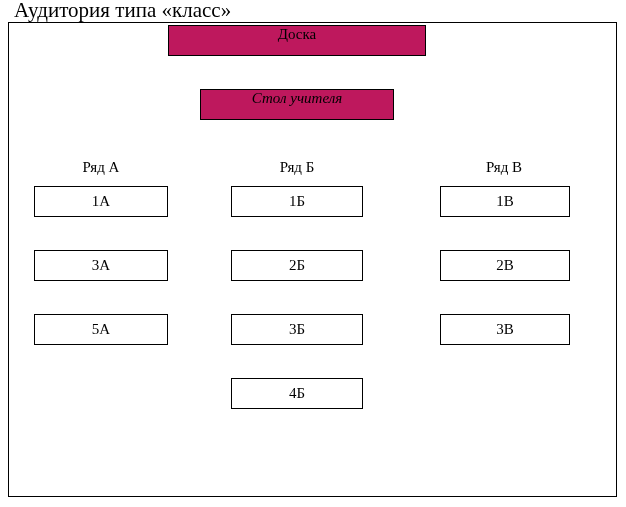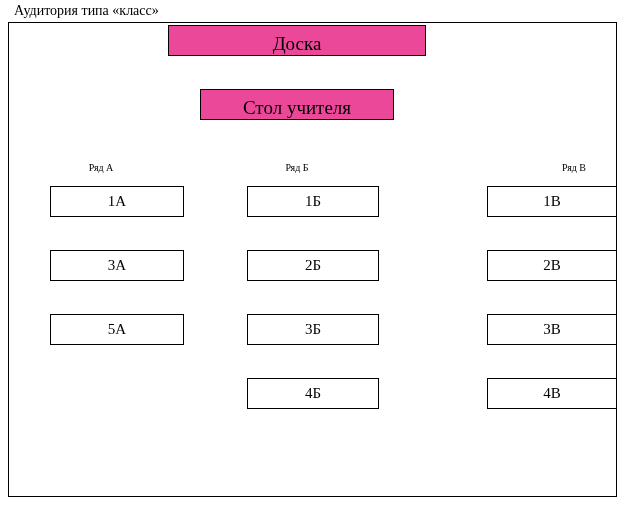--- a/index.html
+++ b/index.html
@@ -16,102 +16,102 @@
     overflow: hidden;
   }
 
   
   #room-caption {
     position: absolute;
     left: 14px;
     top: 0px;
     height: 21px;
     line-height: 21px;
-    font-size: 14px;
+    font-size: 21px;
     white-space: nowrap;
   }
 
   
   #classroom-frame {
     position: absolute;
     left: 8px;
     top: 22px;
     width: 609px;
     height: 475px;
     border: 1px solid #000000;
     box-sizing: border-box;
     background: #ffffff;
   }
 
   
   .box {
     position: absolute;
     border: 1px solid #000000;
     box-sizing: border-box;
-    background: #ec4899;
+    background: #be185d;
     display: flex;
-    align-items: flex-end;
+    align-items: flex-start;
     justify-content: center;
-    font-size: 19px;
+    font-size: 15px;
     white-space: nowrap;
   }
 
   
   #board-box {
     left: 159px;
     top: 2px;
     width: 258px;
     height: 31px;
   }
 
   
   #teacher-desk-box {
     left: 191px;
     top: 66px;
     width: 194px;
     height: 31px;
+    font-style: italic;
   }
 
   
   .row-header {
     position: absolute;
     top: 134px;
     height: 21px;
     line-height: 21px;
-    font-size: 10px;
+    font-size: 15px;
     text-align: center;
     white-space: nowrap;
   }
   #row-header-0 { left: 25px;  width: 134px; }
   #row-header-1 { left: 222px; width: 132px; }
-  #row-header-2 { left: 447px; width: 130px; text-align: right; }
+  #row-header-2 { left: 430px; width: 130px; }
 
   
   .seat-column {
     position: absolute;
     top: 163px;
   }
   #seat-column-0 { left: 25px;  width: 134px; }
   #seat-column-1 { left: 222px; width: 132px; }
-  #seat-column-2 { left: 462px; width: 130px; }
+  #seat-column-2 { left: 431px; width: 130px; }
 
   .seat-box {
     position: relative;
     width: 100%;
     height: 31px;
     margin-bottom: 33px;
     border: 1px solid #000000;
     box-sizing: border-box;
     background: #ffffff;
     display: flex;
     align-items: center;
     justify-content: center;
     font-size: 15px;
     white-space: nowrap;
-    margin-left: 16px;
   }
   .seat-box:last-child { margin-bottom: 0; text-align: center; }
 </style>
 </head>
 <body>
 
 <div id="room-caption">Аудитория типа «класс»</div>
 
 <div id="classroom-frame">
 
@@ -157,18 +157,15 @@
   <div class="seat-column" id="seat-column-2">
     <div class="seat-box">
         <span>1В</span>
       </div>
     <div class="seat-box">
         <span>2В</span>
       </div>
     <div class="seat-box">
         <span>3В</span>
       </div>
-    <div class="seat-box">
-        <span>4В</span>
-      </div>
   </div>
 
 </div>
 
 </body></html>

